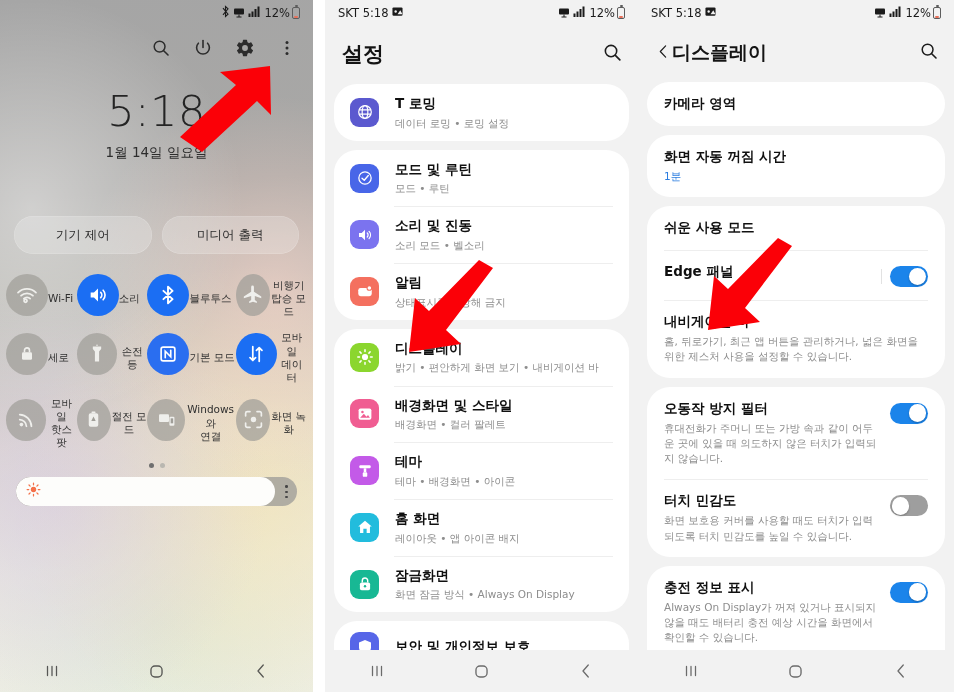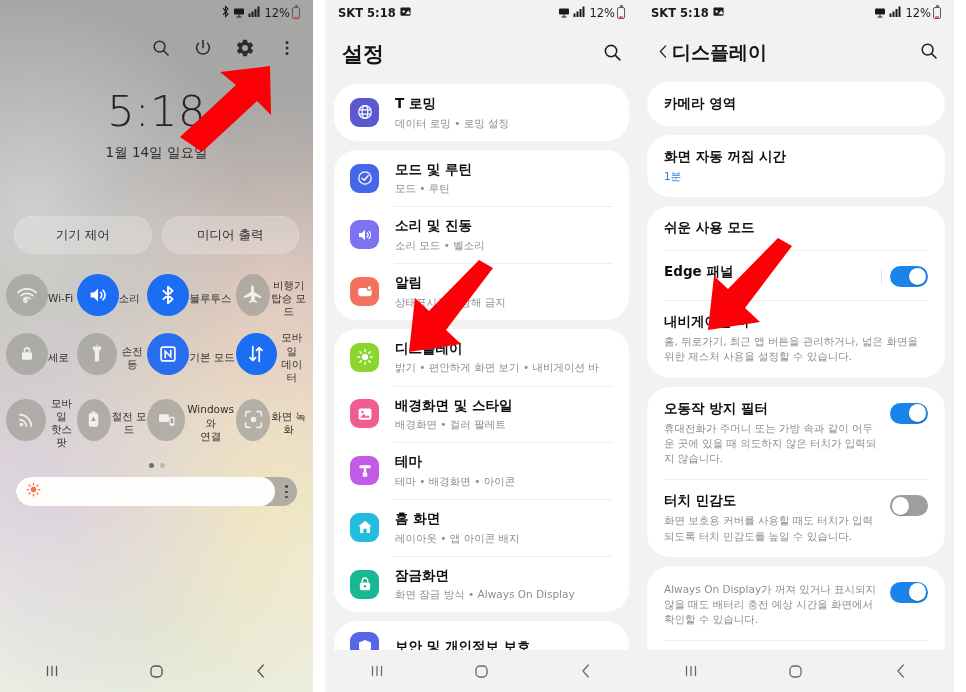--- a/index.html
+++ b/index.html
@@ -17,21 +17,21 @@
   .gap          { width: 12px; background: #ffffff; height: 692px; }
   .phone.mid    { width: 313px; }
   .phone.right  { width: 316px; }
 
   
   .statusbar {
     height: 26px; display: flex; align-items: center;
     justify-content: space-between; padding: 0 13px;
     font-size: 11.5px; color: #1b1b1b; position: relative; z-index: 5;
   }
-  .sb-left { display: flex; align-items: center; gap: 4px; font-weight: 700; }
+  .sb-left { display: flex; align-items: center; gap: 4px; font-weight: 400; }
   .sb-right { display: flex; align-items: center; gap: 3px; }
   .sb-icon { display: inline-block; line-height: 1; }
   .batt-wrap { display:flex; align-items:center; gap:2px; }
   .batt {
     width: 8px; height: 12px; border: 1.3px solid #5d5d5d; border-radius: 2px;
     position: relative; display:inline-block;
   }
   .batt::before{
     content:""; position:absolute; left:1px; right:1px; bottom:0.5px;
     height: 12%; background:#e8705a; border-radius:1px;
@@ -726,20 +726,21 @@
             </div>
             <div class="toggle off">
               <span class="knob"></span>
             </div>
           </div>
         </div>
 
         <div class="card">
           <div class="row2">
             <div class="r2text">
+              <div class="r2title">충전 정보 표시</div>
               <div class="r2sub">Always On Display가 꺼져 있거나 표시되지 않을 때도 배터리 충전 예상 시간을 화면에서 확인할 수 있습니다.</div>
             </div>
             <div class="toggle">
               <span class="knob"></span>
             </div>
           </div>
           <div class="row2">
             <div class="r2text">
               <div class="r2title">화면보호기</div>
             </div>

